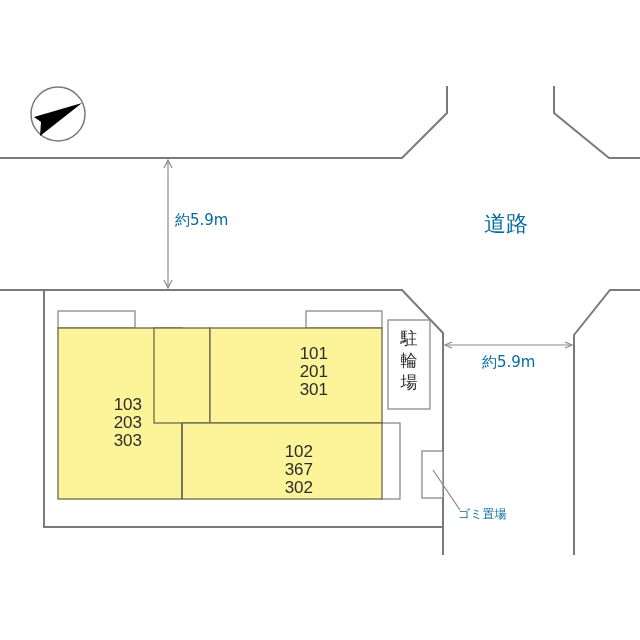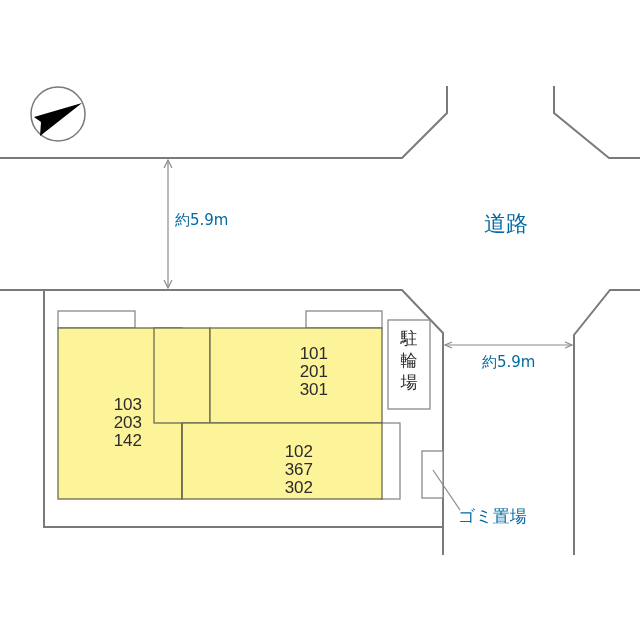--- a/index.html
+++ b/index.html
@@ -56,32 +56,32 @@
 
   <rect class="box" x="388" y="320" width="42" height="89"></rect>
 
   <rect class="box" x="422" y="451" width="21" height="47"></rect>
   <line class="thin" x1="433" y1="470" x2="460" y2="510"></line>
 </svg>
 
 <div class="lbl" style="left:175px; top:213px;">約5.9m</div>
 <div class="lbl" style="left:484px; top:213px; font-size:22px;">道路</div>
 <div class="lbl" style="left:482px; top:355px;">約5.9m</div>
-<div class="lbl" style="left:458px; top:508px; font-size:17px;">ゴミ置場</div>
+<div class="lbl" style="left:458px; top:508px; font-size:12px;">ゴミ置場</div>
 
 <div class="vert" style="left:399px; top:327px;">
   <div>駐</div>
   <div>輪</div>
   <div>場</div>
 </div>
 
 <div class="unit" style="left:82px; top:385px;margin-top:11px;">
   <div>103</div>
   <div>203</div>
-  <div>142</div>
+  <div>303</div>
 </div>
 <div class="unit" style="left:268px; top:345px;">
   <div>101</div>
   <div>201</div>
   <div>301</div>
 </div>
 <div class="unit" style="left:253px; top:443px;">
   <div>102</div>
   <div>367</div>
   <div>302</div>

